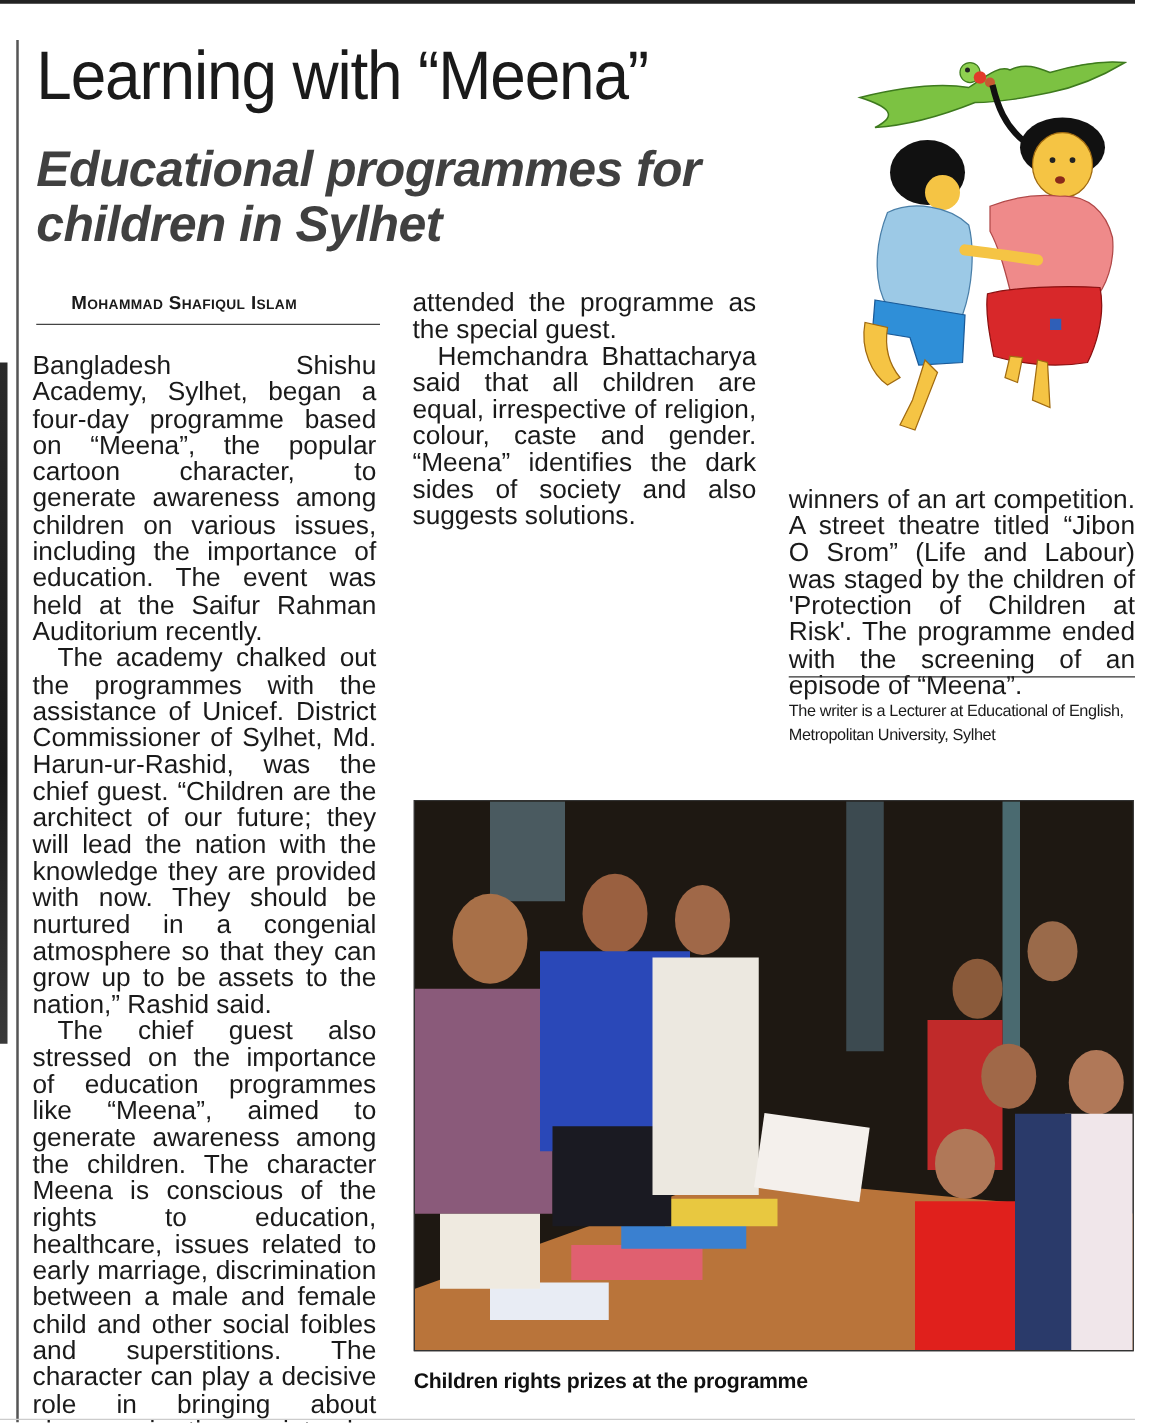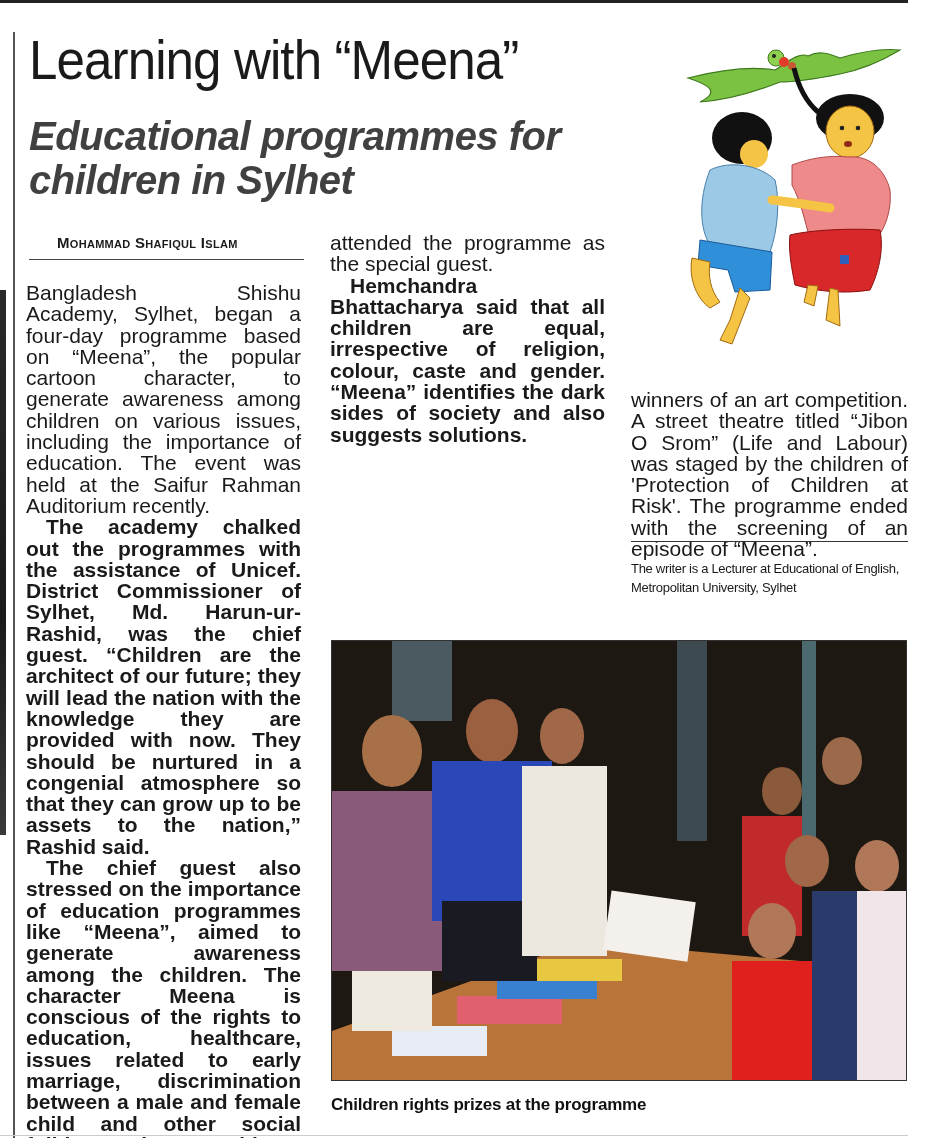--- a/index.html
+++ b/index.html
@@ -14,21 +14,21 @@
   .adj-photo { position: absolute; left: 0; top: 290px; width: 6px; height: 545px; background: linear-gradient(#2a2a2a, #1a1a1a 60%, #3a3a3a); }
 
   .headline { position: absolute; left: 29px; top: 27px; font-size: 55px; font-weight: 400; letter-spacing: -1px; color: #1a1a1a; line-height: 66px; white-space: nowrap; transform: scaleX(0.93); transform-origin: left top; }
   .subhead { position: absolute; left: 29px; top: 114px; width: 600px; font-size: 40px; font-style: italic; line-height: 44px; color: #404040; letter-spacing: -0.5px; }
 
   .byline { position: absolute; left: 29px; top: 234px; font-size: 15px; font-weight: 700; letter-spacing: 0.3px; color: #1a1a1a; font-variant: small-caps; margin-left: 28px; }
   .byline-rule { position: absolute; left: 29px; top: 259px; width: 275px; height: 1px; background: #444; }
 
   .col { position: absolute; font-size: 21px; line-height: 21.3px; text-align: justify; color: #1a1a1a; }
   .col p { text-indent: 0; }
-  .col p.ind { text-indent: 20px; font-weight: bold; }
+  .col p.ind { text-indent: 20px; }
   .col1 { left: 26px; top: 266px; width: 275px; margin-top: 16px; }
   .col2 { left: 330px; top: 232px; width: 275px; }
   .col3 { left: 631px; top: 389px; width: 277px; }
 
   .end-rule { position: absolute; left: 631px; top: 541px; width: 277px; height: 1px; background: #333; }
   .writer-note { position: absolute; left: 631px; top: 559px; width: 280px; font-size: 13px; line-height: 19px; color: #1a1a1a; letter-spacing: -0.3px; }
 
   .cartoon { position: absolute; left: 680px; top: 30px; width: 235px; height: 320px; }
 
   .photo { position: absolute; left: 331px; top: 640px; width: 576px; height: 441px; border: 1px solid #333; overflow: hidden; background: #201a14; }

